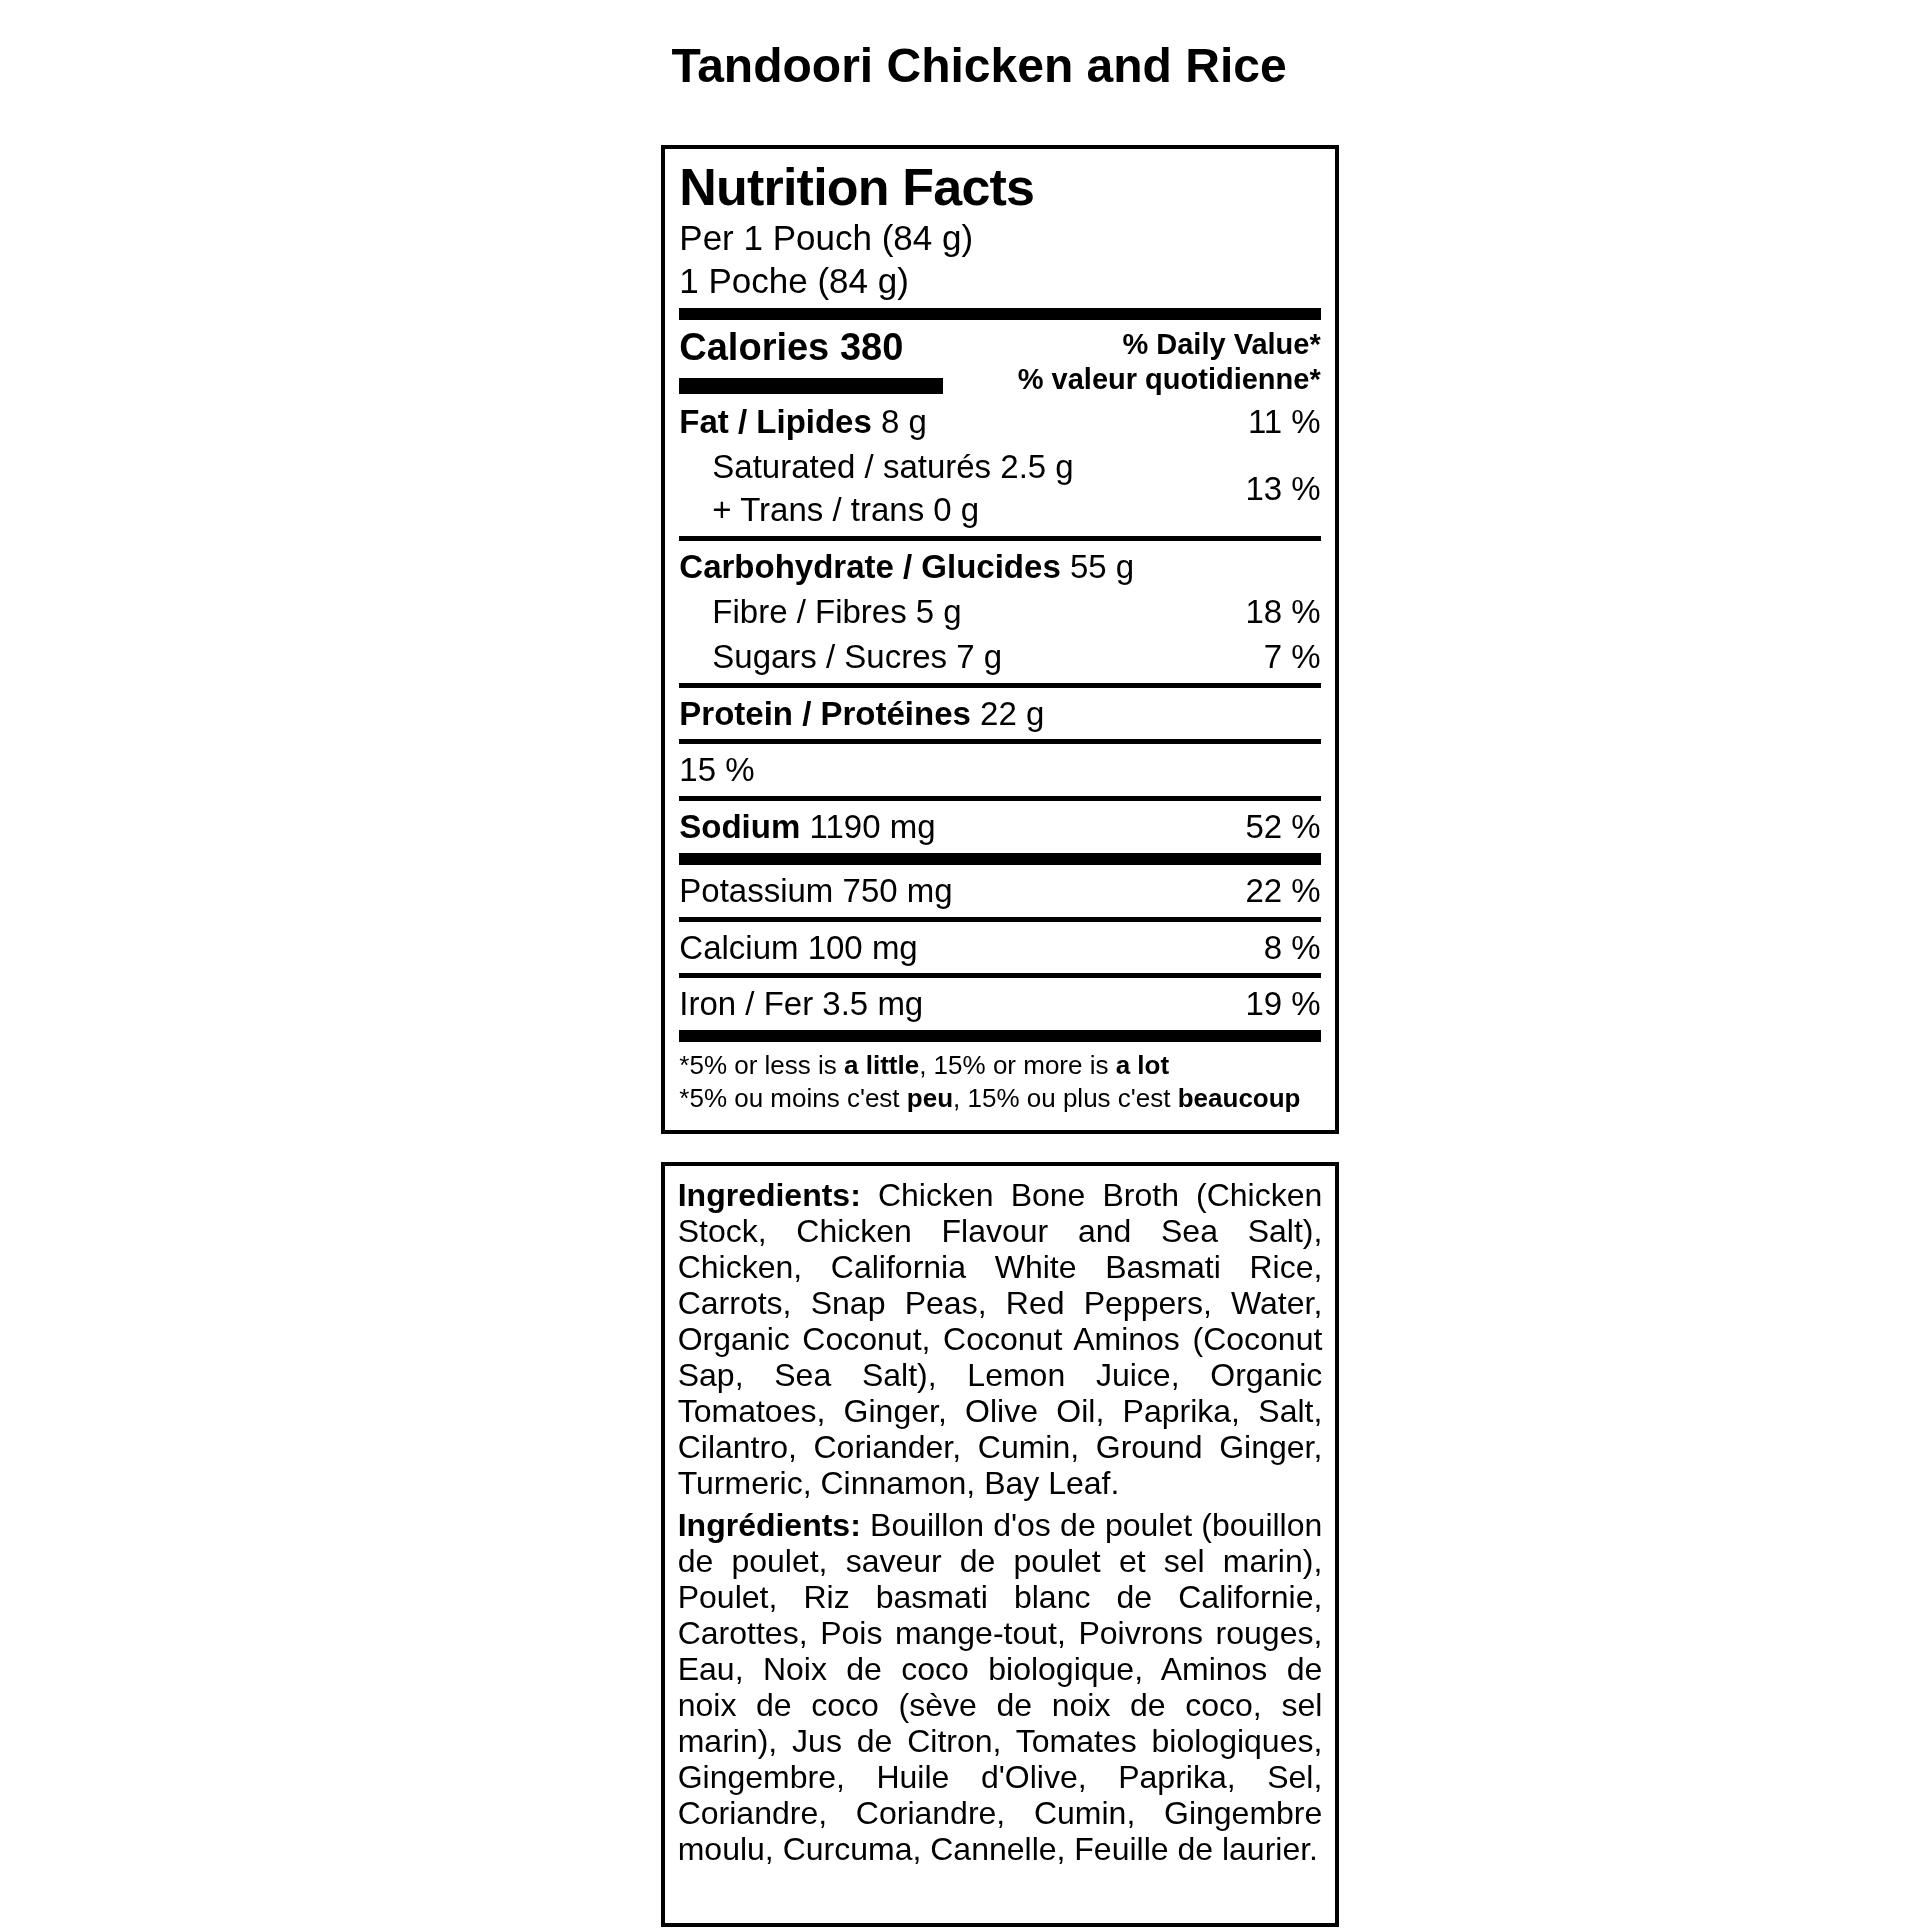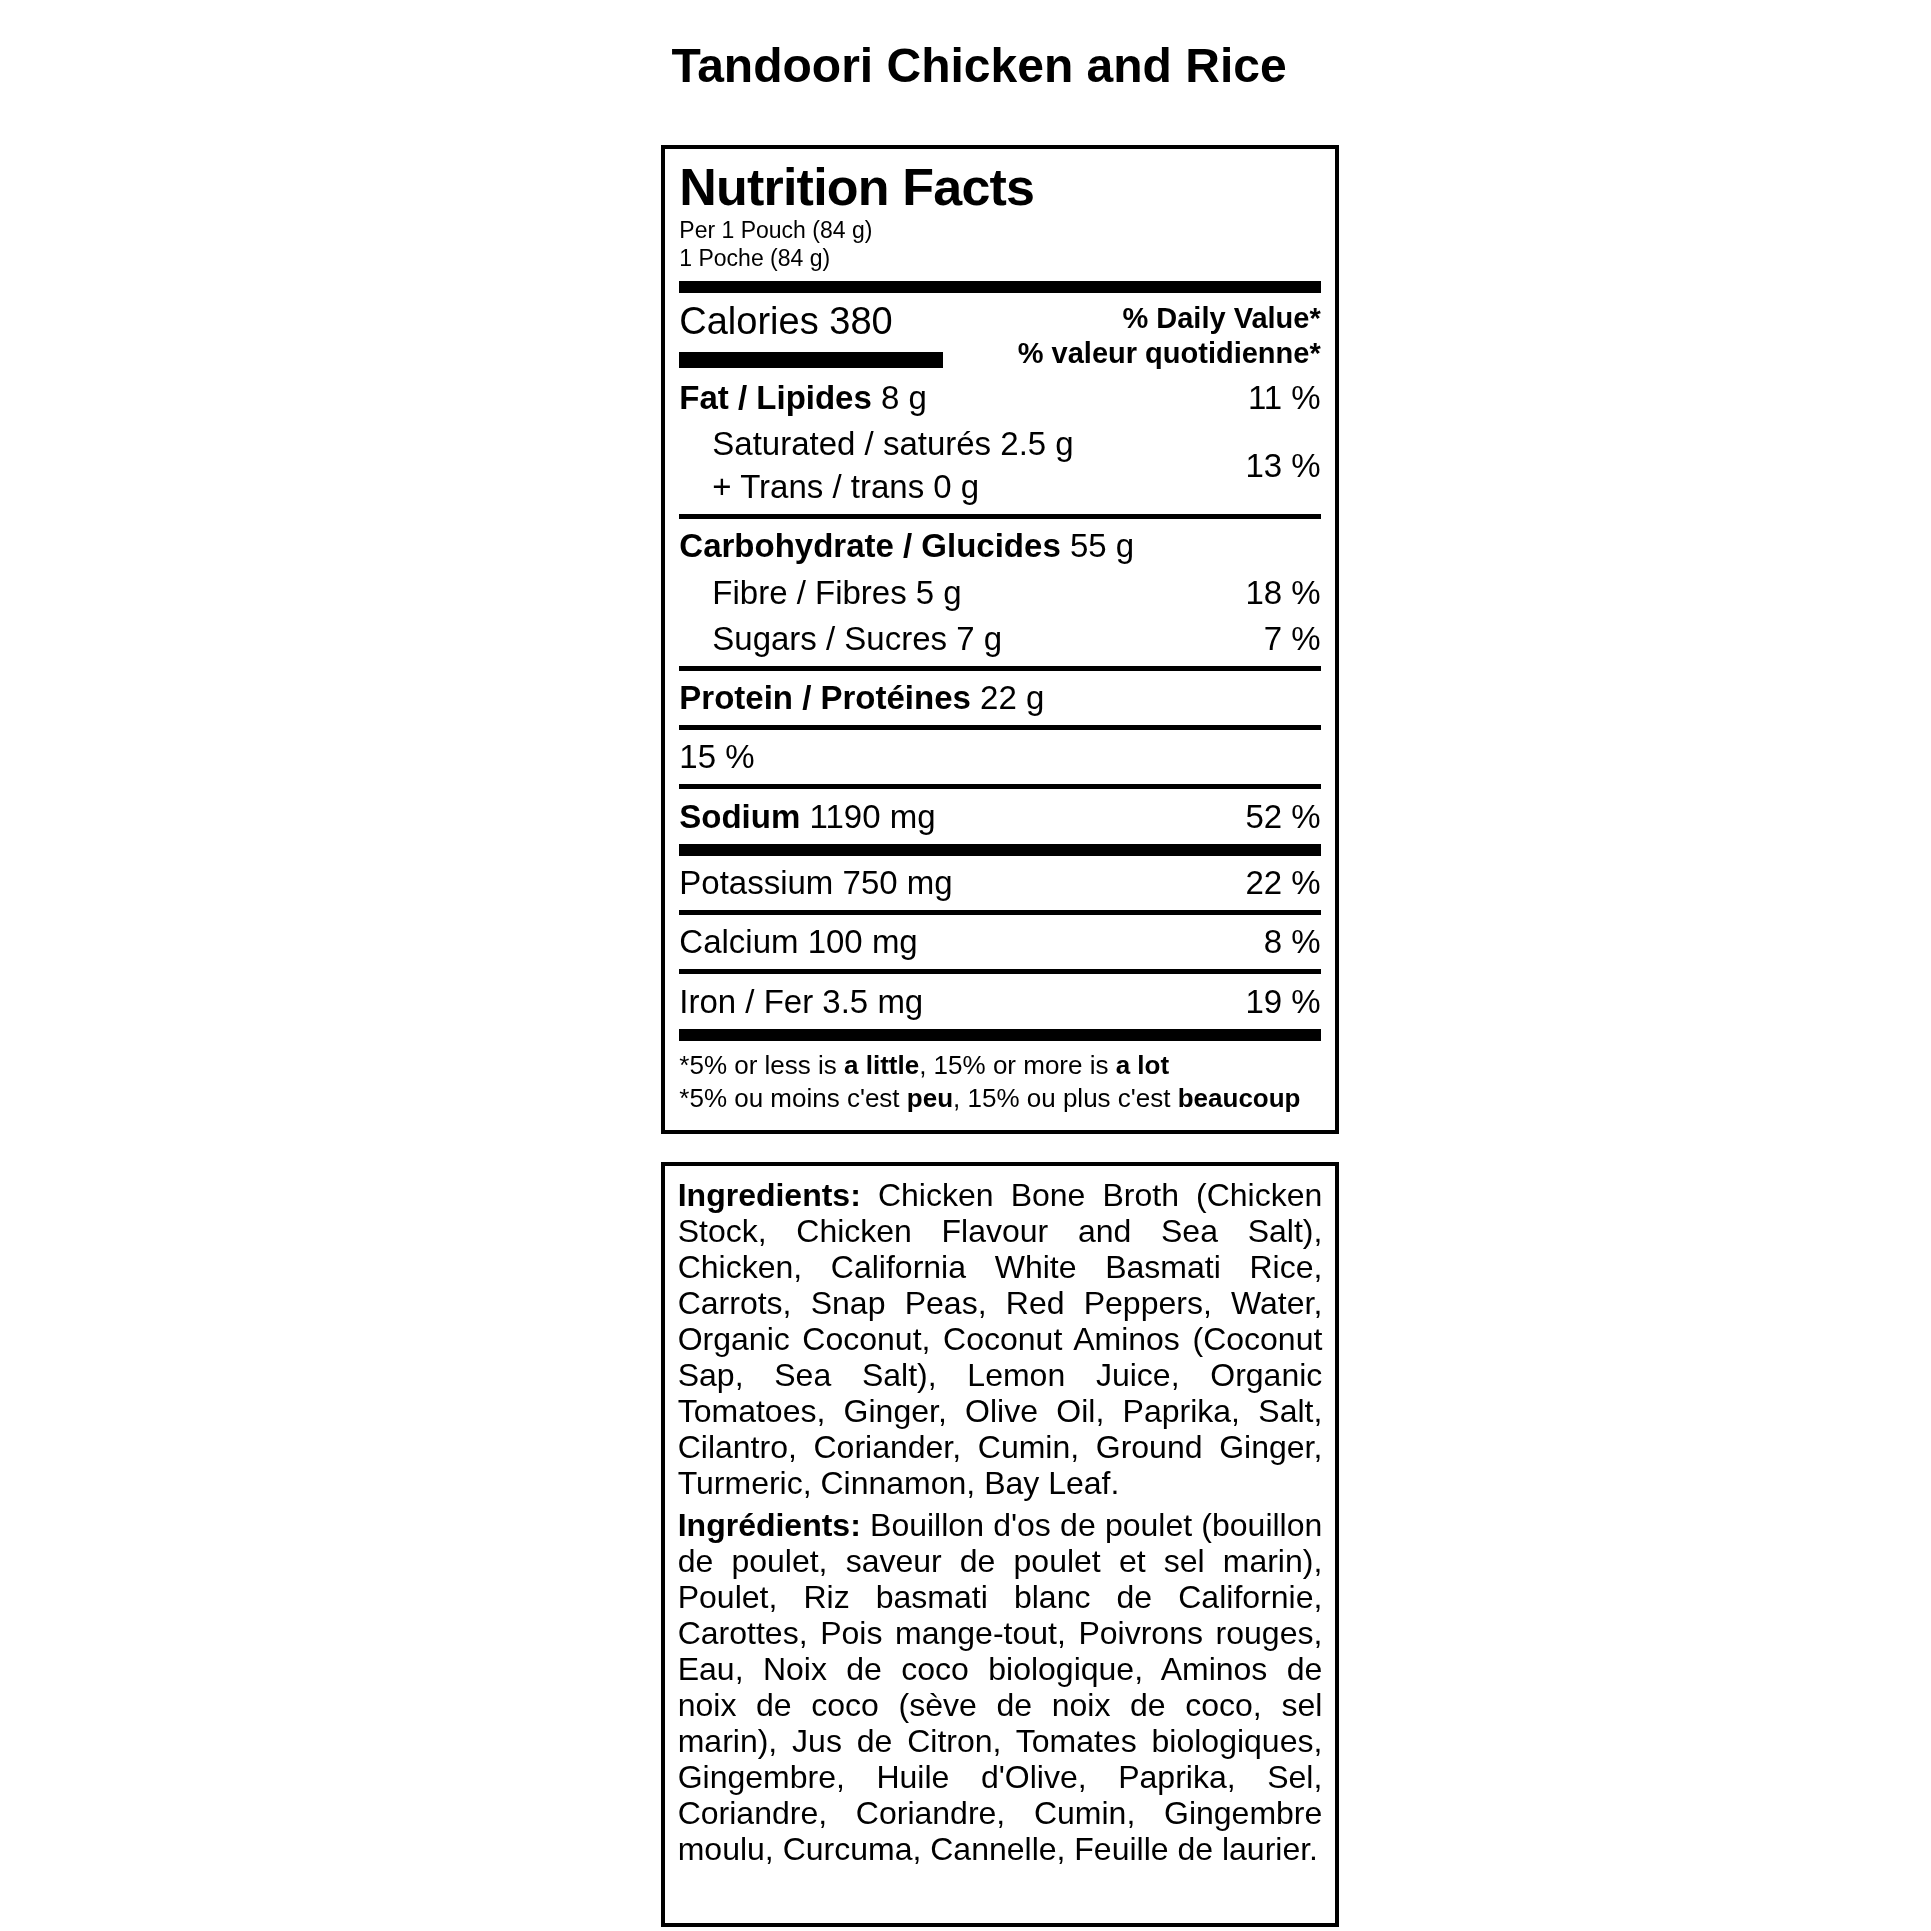--- a/index.html
+++ b/index.html
@@ -19,28 +19,28 @@
 
   
   .nf {
     position:absolute; left:661px; top:145px; width:678px; height:989px;
     border:4px solid #000; box-sizing:border-box;
     padding:11px 14.3px 14.3px 14.3px;
     display:flex; flex-direction:column; justify-content:space-between;
     overflow:hidden;
   }
   .nf-title { font-size:52px; font-weight:700; line-height:1.06; letter-spacing:-0.8px; }
-  .nf-serving { font-size:23px; line-height:1.18; margin-top:1.6px; }
+  .nf-serving { font-size:35px; line-height:1.18; margin-top:1.6px; }
   .nf-head .nf-serving:first-of-type { margin-top:11px; }
 
   .bar-thick { height:12px; background:#000; }
   .hr { height:4.8px; background:#000; }
 
   .cal-section { display:flex; justify-content:space-between; align-items:flex-start; }
-  .cal-line { font-size:38px; font-weight:400; line-height:1.1; }
+  .cal-line { font-size:38px; font-weight:700; line-height:1.1; }
   .cal-bar { width:264px; height:16px; background:#000; margin-top:9.5px; }
   .dv-head { text-align:right; font-size:29px; font-weight:700; line-height:1.2; }
 
   .row { display:flex; justify-content:space-between; align-items:flex-start;
          font-size:33px; line-height:1.15; }
   .row .nm { text-align:left; }
   .pct { font-size:33px; white-space:nowrap; }
   .sub { padding-left:33px; }
   .subgroup { display:flex; justify-content:space-between; align-items:center; }
   .subgroup .subcol > div { font-size:33px; line-height:1.15; margin-top:5px; }

